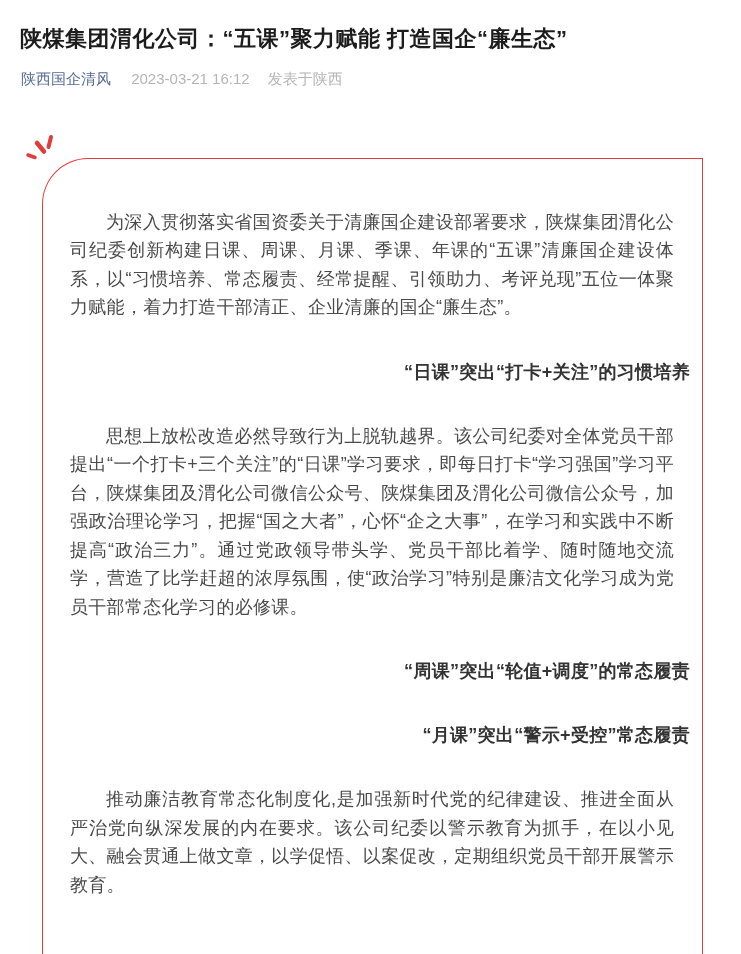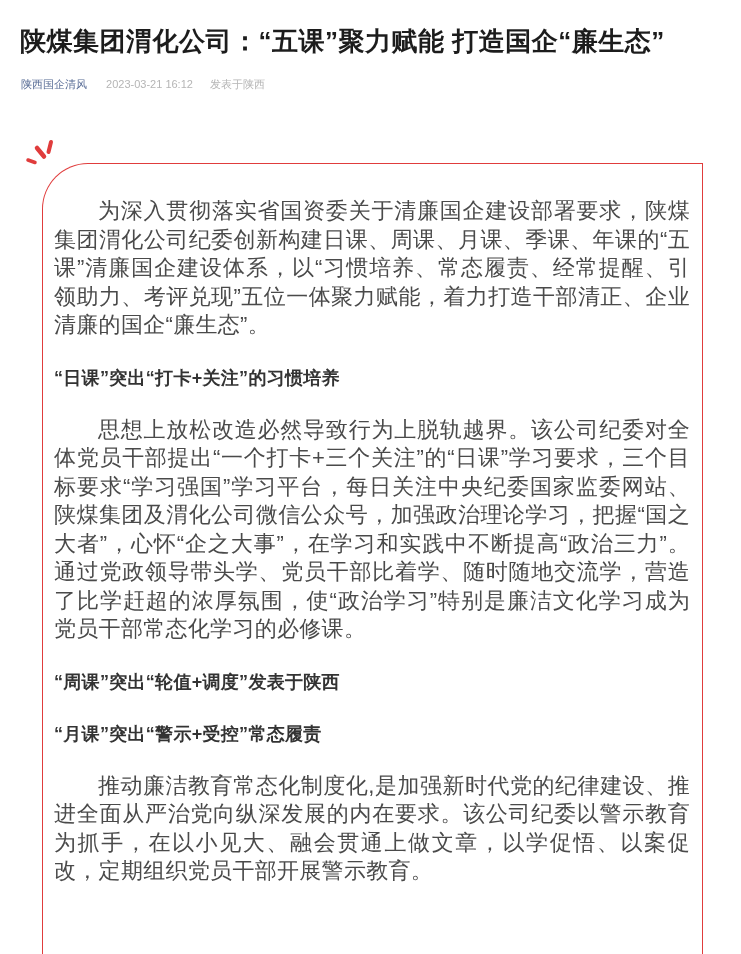--- a/index.html
+++ b/index.html
@@ -7,29 +7,29 @@
     width: 741px;
     height: 954px;
     overflow: hidden;
     position: relative;
     background: #ffffff;
     font-family: "Liberation Sans", "DejaVu Sans", sans-serif;
   }
   
   .page-title {
     margin: 24px 20px 0 20px;
-    font-size: 26px;
+    font-size: 22px;
     font-weight: bold;
     color: #1c1c1c;
     line-height: 1.35;
     letter-spacing: 0.5px;
   }
   .byline {
     margin: 15px 20px 0 21px;
-    font-size: 11px;
+    font-size: 15px;
     line-height: 20px;
     white-space: nowrap;
   }
   .byline .source {
     color: #576b95;
     margin-right: 16px;
     cursor: pointer;
   }
   .byline .meta {
     color: #b5b5b5;
@@ -49,35 +49,35 @@
     margin: 69px 0 0 42px;
     width: 661px;
     height: 1100px;               
     border: 1.5px solid #e03c3c;
     border-bottom: none;
     border-top-left-radius: 46px;
     padding: 33px 12px 0 11px;
     background: #ffffff;
   }
   .para {
-    margin: 0;
+    margin: 16px;
     text-indent: 2em;
-    font-size: 22px;
+    font-size: 18px;
     line-height: 28.5px;
     letter-spacing: 0.3px;
     color: #4a4a4a;
     text-align: justify;
   }
   .section-heading {
-    margin: 24px 0;
+    margin: 36px 0;
     font-size: 18px;
     line-height: 28px;
     font-weight: bold;
     color: #333333;
-    text-align: left;
+    text-align: right;
     letter-spacing: 0.3px;
   }
 </style>
 </head>
 <body>
 
 <h1 class="page-title">陕煤集团渭化公司：“五课”聚力赋能 打造国企“廉生态”</h1>
 
 <div class="byline">
   <span class="source">陕西国企清风</span>
@@ -91,21 +91,21 @@
 
     <svg class="sparkle-icon" viewBox="0 0 34 34" fill="none" xmlns="http://www.w3.org/2000/svg">
       <path d="M27 3 L24.5 13" stroke="#e03c3c" stroke-width="4" stroke-linecap="round"></path>
       <path d="M13 9 L20 17.5" stroke="#e03c3c" stroke-width="4.5" stroke-linecap="round"></path>
       <path d="M4 21 L11 23.5" stroke="#e03c3c" stroke-width="3.5" stroke-linecap="round"></path>
     </svg>
 
     <p class="para">为深入贯彻落实省国资委关于清廉国企建设部署要求，陕煤集团渭化公司纪委创新构建日课、周课、月课、季课、年课的“五课”清廉国企建设体系，以“习惯培养、常态履责、经常提醒、引领助力、考评兑现”五位一体聚力赋能，着力打造干部清正、企业清廉的国企“廉生态”。</p>
 
     <h2 class="section-heading">“日课”突出“打卡+关注”的习惯培养</h2>
-    <p class="para">思想上放松改造必然导致行为上脱轨越界。该公司纪委对全体党员干部提出“一个打卡+三个关注”的“日课”学习要求，三个目标要求“学习强国”学习平台，每日关注中央纪委国家监委网站、陕煤集团及渭化公司微信公众号，加强政治理论学习，把握“国之大者”，心怀“企之大事”，在学习和实践中不断提高“政治三力”。通过党政领导带头学、党员干部比着学、随时随地交流学，营造了比学赶超的浓厚氛围，使“政治学习”特别是廉洁文化学习成为党员干部常态化学习的必修课。</p>
+    <p class="para">思想上放松改造必然导致行为上脱轨越界。该公司纪委对全体党员干部提出“一个打卡+三个关注”的“日课”学习要求，即每日打卡“学习强国”学习平台，陕煤集团及渭化公司微信公众号、陕煤集团及渭化公司微信公众号，加强政治理论学习，把握“国之大者”，心怀“企之大事”，在学习和实践中不断提高“政治三力”。通过党政领导带头学、党员干部比着学、随时随地交流学，营造了比学赶超的浓厚氛围，使“政治学习”特别是廉洁文化学习成为党员干部常态化学习的必修课。</p>
 
-    <h2 class="section-heading">“周课”突出“轮值+调度”发表于陕西</h2>
+    <h2 class="section-heading">“周课”突出“轮值+调度”的常态履责</h2>
 
     <h2 class="section-heading">“月课”突出“警示+受控”常态履责</h2>
     <p class="para">推动廉洁教育常态化制度化,是加强新时代党的纪律建设、推进全面从严治党向纵深发展的内在要求。该公司纪委以警示教育为抓手，在以小见大、融会贯通上做文章，以学促悟、以案促改，定期组织党员干部开展警示教育。</p>
 
   </div>
 </div>
 
 </body></html>

